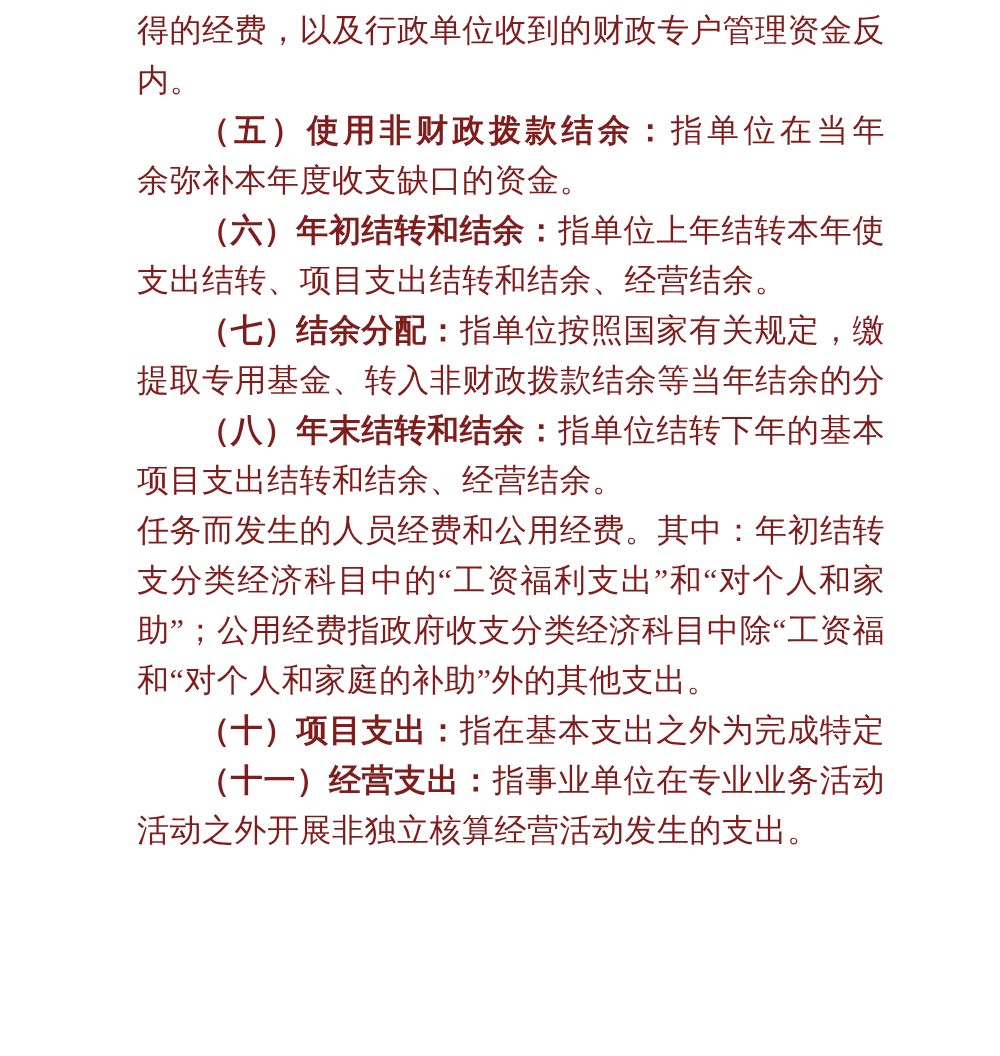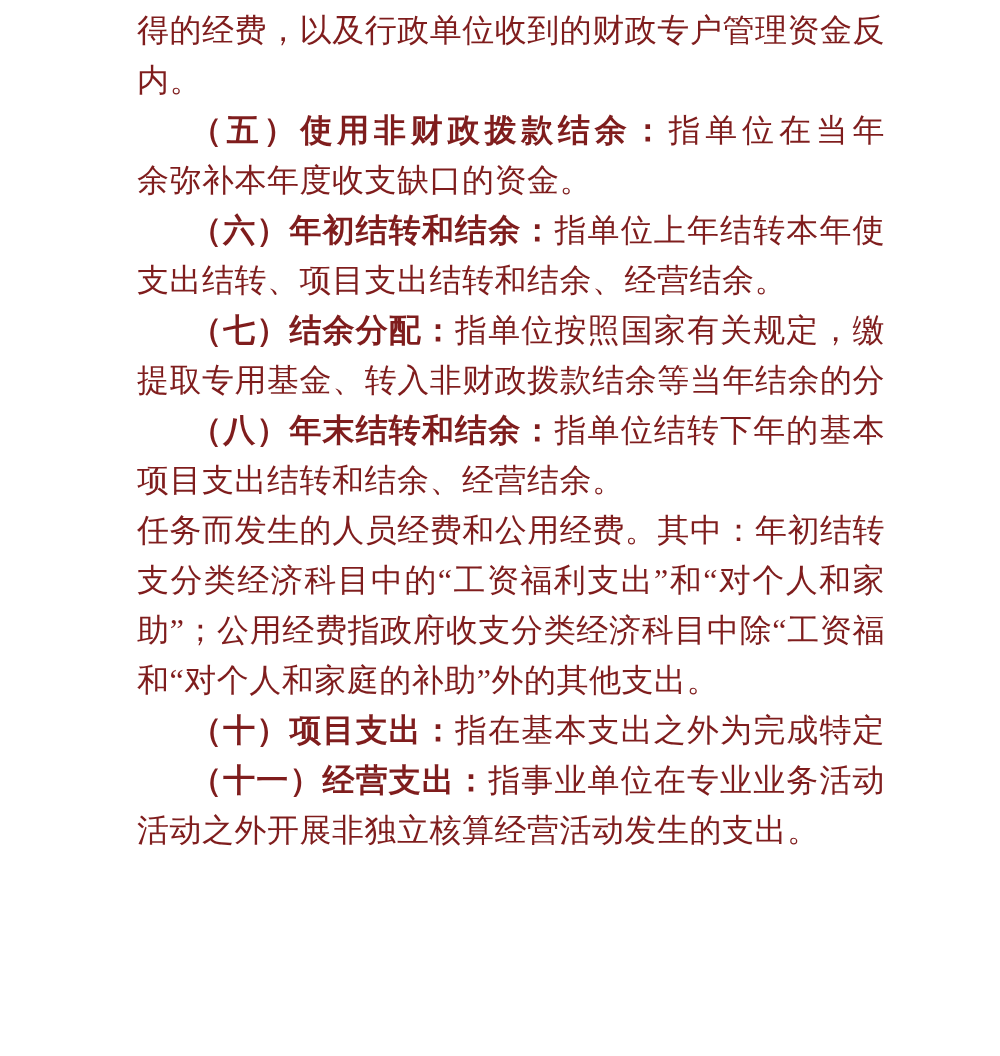--- a/index.html
+++ b/index.html
@@ -33,20 +33,21 @@
   }
   .line.fill {
     text-align-last: justify;
     text-justify: inter-character;
   }
   .line.indent {
     padding-left: 53px;
   }
   .term-heading {
     font-weight: 700;
+    margin-left: 8px;
   }
 </style>
 </head>
 <body>
 
 <div class="page">
   <div class="doc-body" id="doc-body">
       <div class="line fill"><span>得的经费，以及行政单位收到的财政专户管理资金反映在本项</span></div>
       <div class="line"><span>内。</span></div>
       <div class="line fill indent"><span class="term-heading">（五）使用非财政拨款结余：</span><span>指单位在当年的“财政拨款</span></div>

